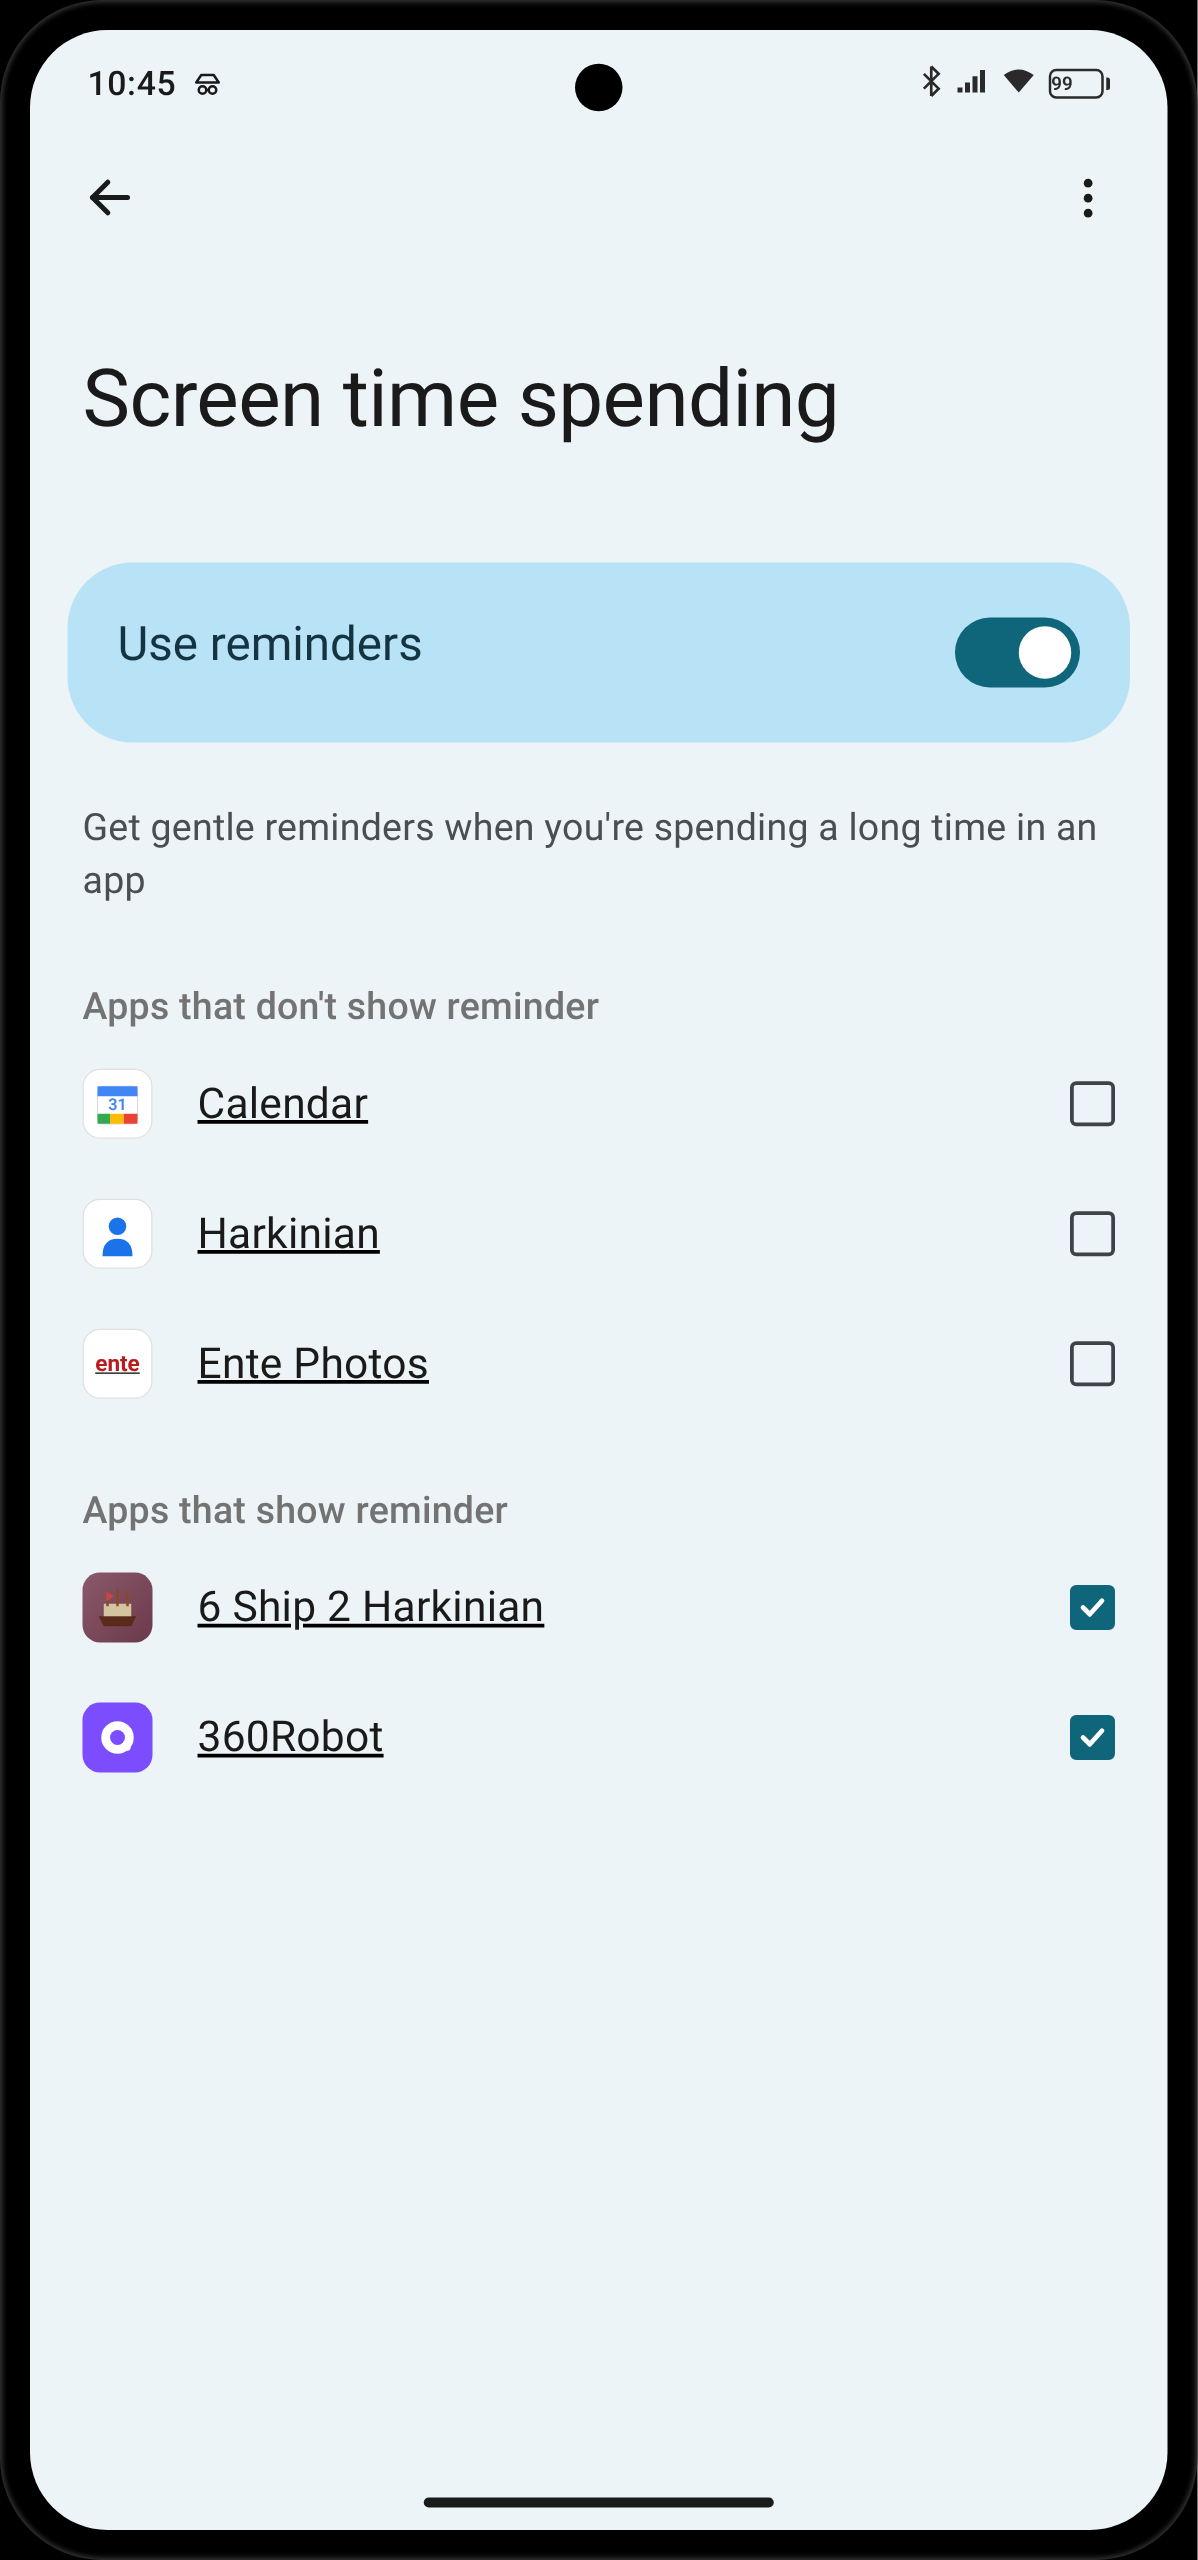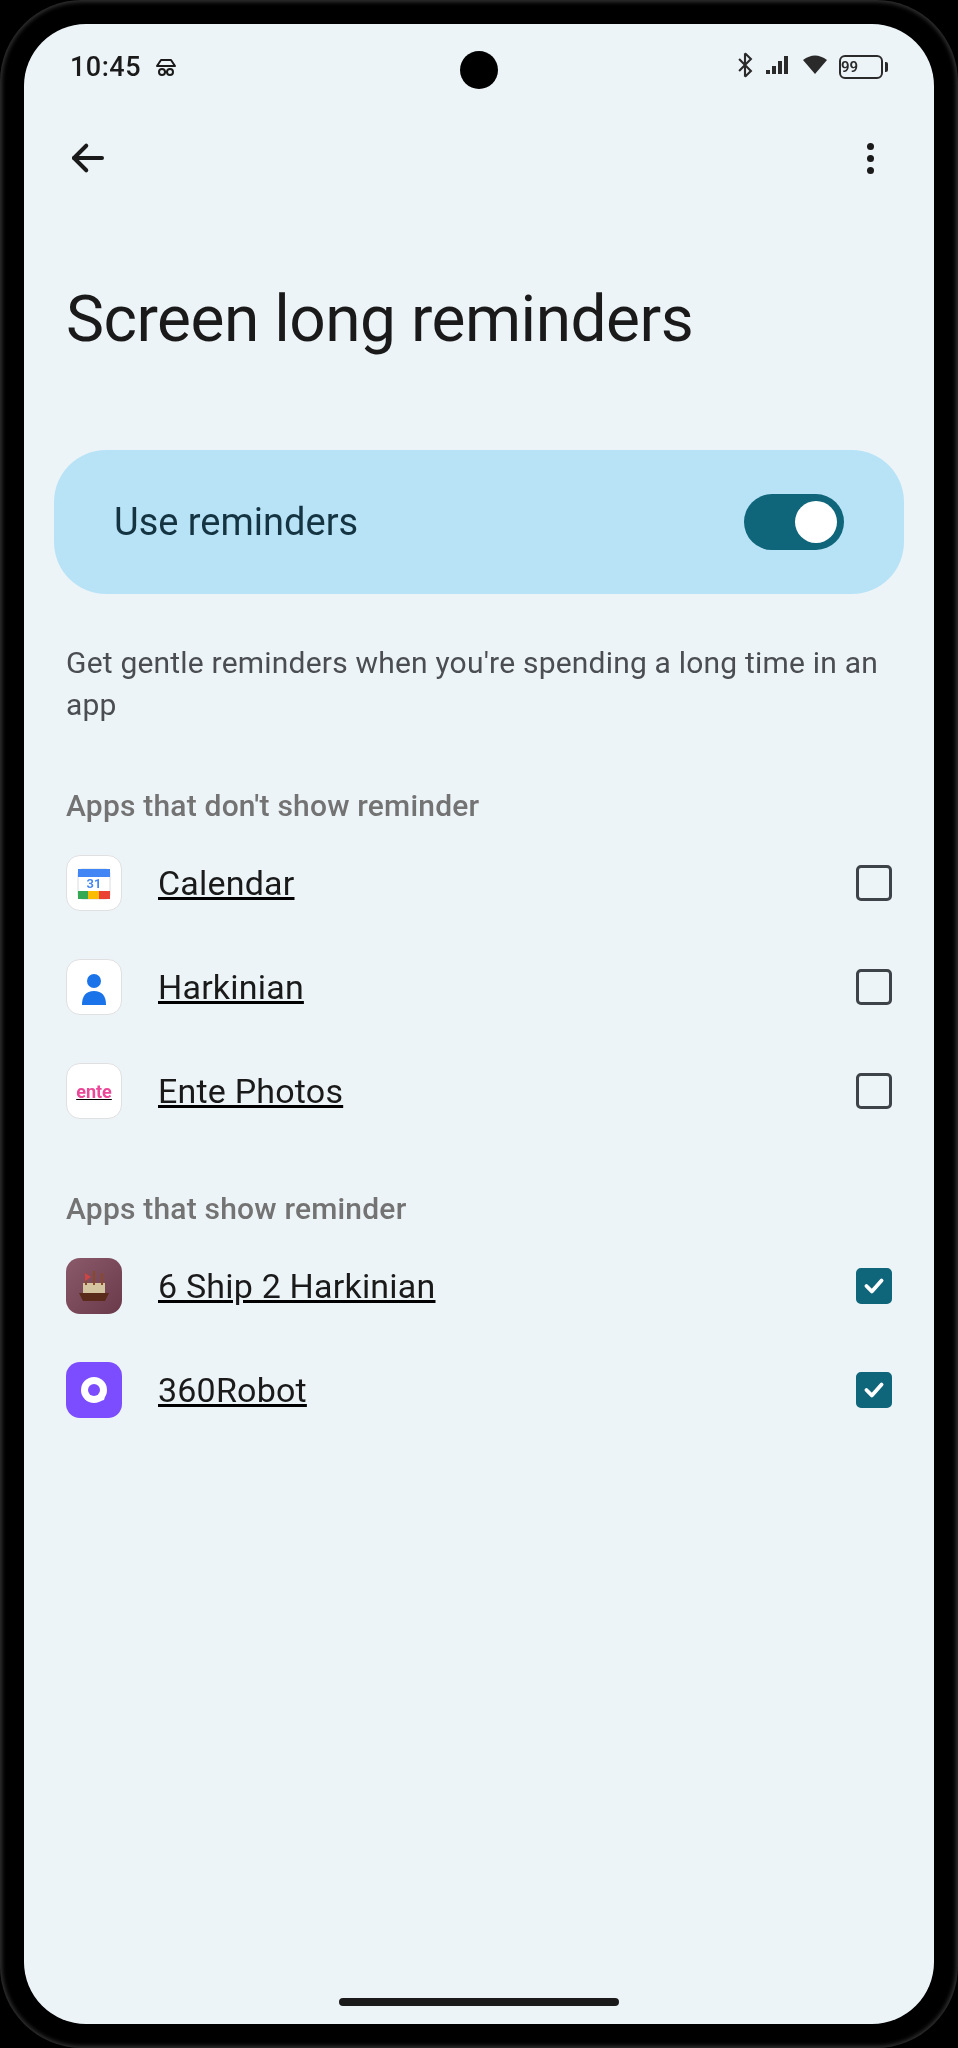--- a/index.html
+++ b/index.html
@@ -161,24 +161,24 @@
       font-weight: 400;
       color: #1a1a1a;
       line-height: 1.25;
       margin: 78px 12px 0;
       letter-spacing: -0.5px;
     }
 
     .toggle-card {
       background: #b8e3f7;
       border-radius: 52px;
-      padding: 44px 60px;
+      padding: 44px 40px;
       margin-top: 90px;
       display: flex;
-      align-items: center;
+      align-items: flex-start;
       justify-content: space-between;
     }
 
     .toggle-label {
       font-size: 38px;
       font-weight: 400;
       color: #143442;
     }
 
     .toggle-switch {
@@ -277,21 +277,21 @@
     }
     .icon-contacts {
       background: #fff;
       border: 1px solid #e0e0e0;
     }
     .icon-ente {
       background: #fff;
       border: 1px solid #e0e0e0;
       font-size: 18px;
       font-weight: 700;
-      color: #ec4899;
+      color: #b91c1c;
     }
     .icon-ship {
       background: linear-gradient(135deg, #8a5a6a, #6a3a4a);
     }
     .icon-robot {
       background: #7c4dff;
     }
   </style>
 </head>
 <body>
@@ -350,21 +350,21 @@
       <div class="overflow-button">
         <div class="dots">
           <div class="dot"></div>
           <div class="dot"></div>
           <div class="dot"></div>
         </div>
       </div>
     </div>
 
     <div class="content">
-      <h1 class="page-title">Screen long reminders</h1>
+      <h1 class="page-title">Screen time spending</h1>
 
       <div class="toggle-card">
         <span class="toggle-label">Use reminders</span>
         <div class="toggle-switch">
           <div class="toggle-thumb"></div>
         </div>
       </div>
 
       <p class="description">Get gentle reminders when you're spending a long time in an app</p>
 

